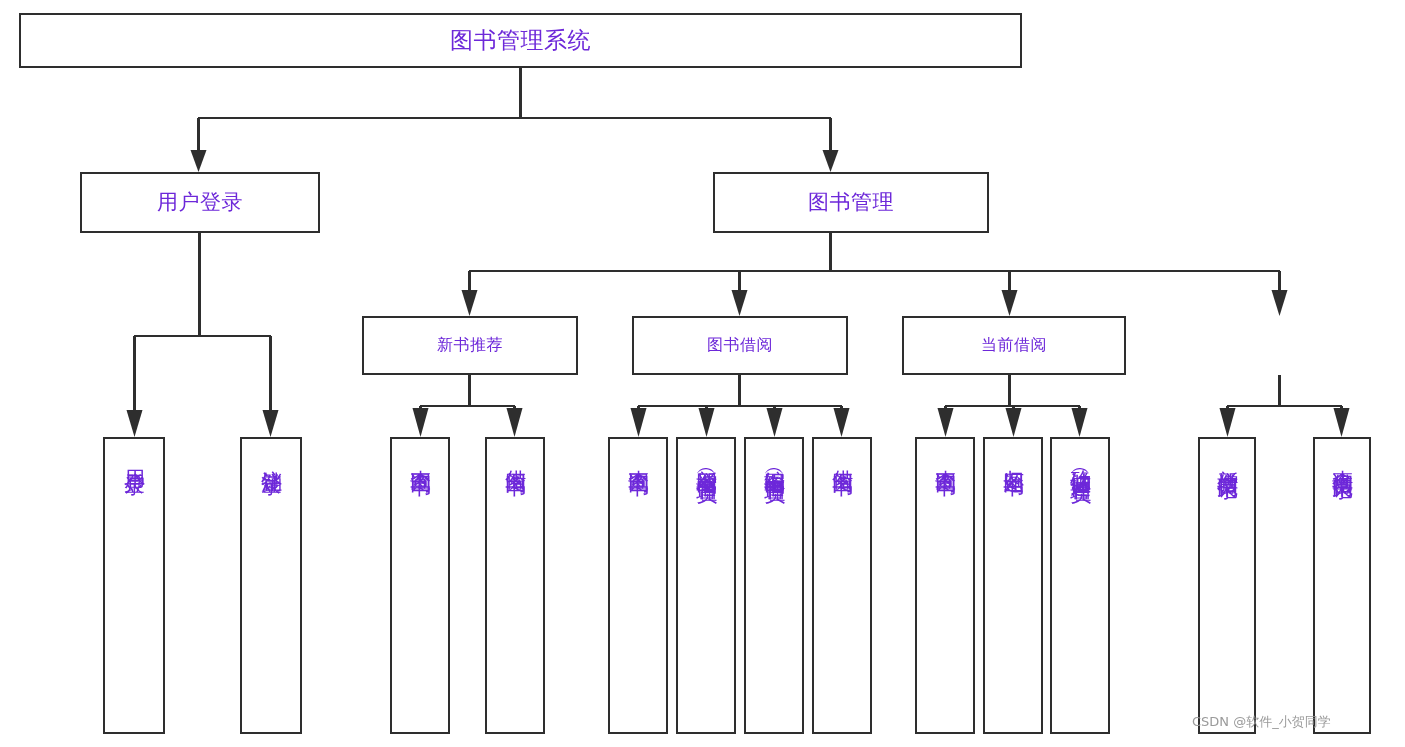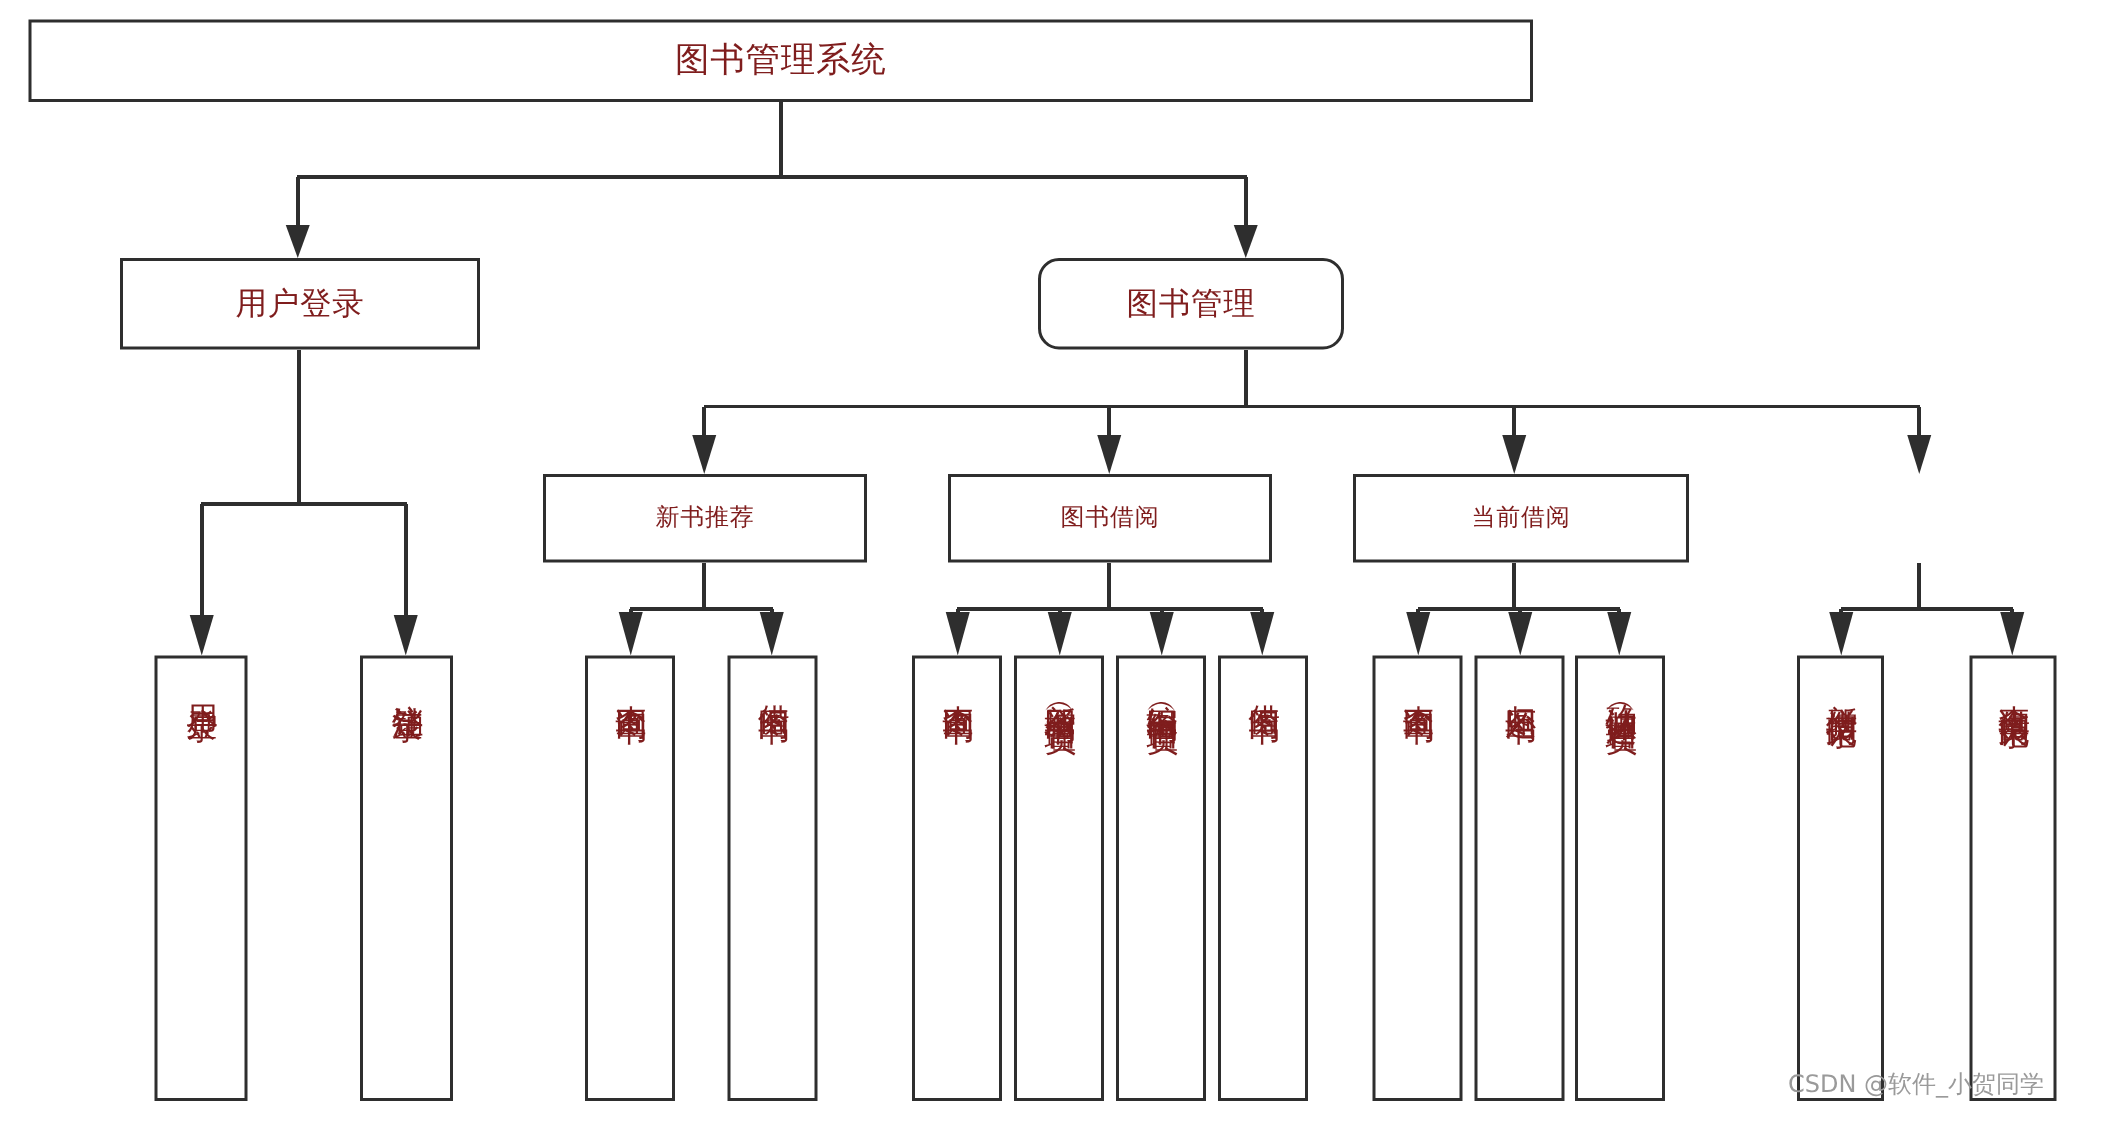--- a/index.html
+++ b/index.html
@@ -40,21 +40,21 @@
   
   .node {
     position: absolute;
     box-sizing: border-box;
     background: #ffffff;
     border: 2.4px solid #2e2e2e;
     z-index: 2;
     display: flex;
     align-items: center;
     justify-content: center;
-    color: #7f1d1d;
+    color: #6d28d9;
   }
   .node .label {
     display: block;
     text-align: center;
     line-height: 1.02;
     letter-spacing: 0.5px;
   }
   
   .lvl0 {
     font-size: 23px;
@@ -80,21 +80,21 @@
     line-height: 1.12;
     letter-spacing: 2px;
     white-space: nowrap;
   }
   
   #watermark {
     position: absolute;
     left: 1192px;
     top: 713px;
     z-index: 3;
-    font-size: 16px;
+    font-size: 13px;
     color: #9a9a9a;
     white-space: nowrap;
     pointer-events: none;
     font-family: "DejaVu Sans", "Liberation Sans", sans-serif;
   }
 </style>
 </head>
 <body>
 
 <div id="canvas">
@@ -165,21 +165,21 @@
   </svg>
 
   <div class="node lvl0" id="node-root" style="left: 19px; top: 13px; width: 1003px; height: 55px;">
     <span class="label">图书管理系统</span>
   </div>
 
   <div class="node lvl1" id="node-l1-0" style="left: 80px; top: 172px; width: 240px; height: 61px;">
     <span class="label">用户登录</span>
   </div>
 
-  <div class="node lvl1" id="node-l1-1" style="left: 692px; top: 172px; width: 204px; height: 61px; border-radius: 14px;">
+  <div class="node lvl1" id="node-l1-1" style="left: 713px; top: 172px; width: 276px; height: 61px;">
     <span class="label">图书管理</span>
   </div>
 
   <div class="node lvl2" id="node-l2-0" style="left: 362px; top: 316px; width: 216px; height: 59px;">
     <span class="label">新书推荐</span>
   </div>
 
   <div class="node lvl2" id="node-l2-1" style="left: 632px; top: 316px; width: 216px; height: 59px;">
     <span class="label">图书借阅</span>
   </div>

